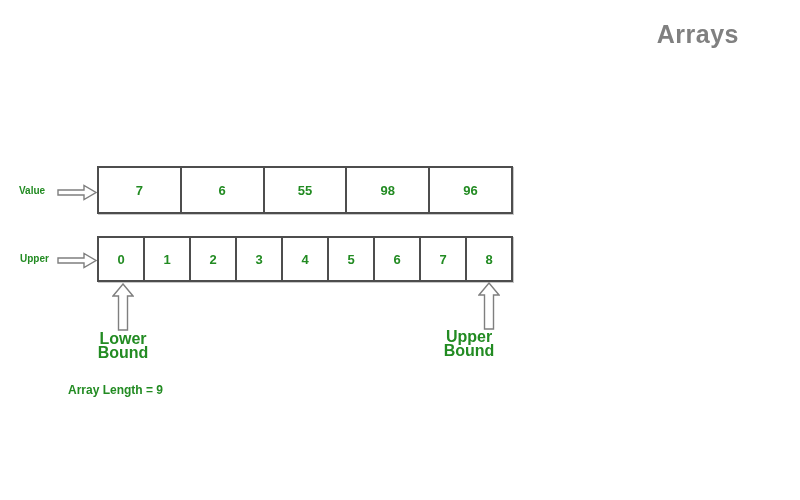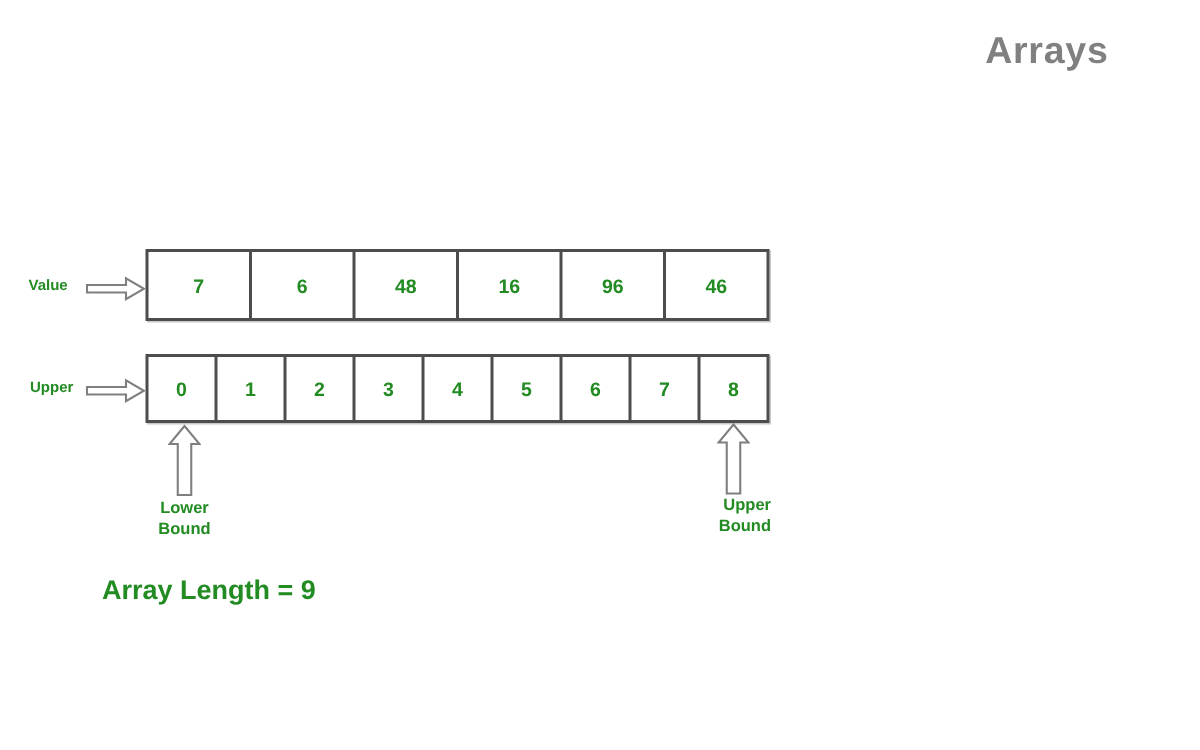--- a/index.html
+++ b/index.html
@@ -25,47 +25,46 @@
   .value-row { top:166px; height:48px; }
   .index-row { top:236px; height:46px; }
   .cell {
     flex:1; display:flex; align-items:center; justify-content:center;
     border-right:2px solid #4d4d4d;
     color:#228B22; font-weight:bold; font-size:13px;
   }
   .cell:last-child { border-right:none; }
   .bound-label {
     position:absolute; width:58px; text-align:center;
-    font-size:11px; font-weight:bold; color:#228B22; line-height:14px;
+    font-size:16px; font-weight:bold; color:#228B22; line-height:14px;
   }
   .lower-bound-label { left:94px; top:332px; }
-  .upper-bound-label { left:456px; top:330px;text-align:right; }
+  .upper-bound-label { left:440px; top:330px; }
   .array-length-label {
     position:absolute; left:68px; top:383px;
-    font-size:18px; font-weight:bold; color:#228B22;
+    font-size:12px; font-weight:bold; color:#228B22;
   }
 </style>
 </head>
 <body>
 
 <div class="canvas">
 
   <div class="title">Arrays</div>
 
   <div class="row-label" style="left:19px; top:185px;">Value</div>
   <svg class="h-arrow" style="left:57px; top:184px;" viewBox="0 0 40 17">
     <path d="M1,6 H27 V1.5 L39,8.5 L27,15.5 V11 H1 Z" fill="#ffffff" stroke="#7f7f7f" stroke-width="1.4"></path>
   </svg>
   <div class="array-row value-row">
     <div class="cell">7</div>
     <div class="cell">6</div>
-    <div class="cell">48</div>
-    <div class="cell">16</div>
+    <div class="cell">55</div>
+    <div class="cell">98</div>
     <div class="cell">96</div>
-    <div class="cell">46</div>
   </div>
 
   <div class="row-label" style="left:20px; top:253px;">Upper</div>
   <svg class="h-arrow" style="left:57px; top:252px;" viewBox="0 0 40 17">
     <path d="M1,6 H27 V1.5 L39,8.5 L27,15.5 V11 H1 Z" fill="#ffffff" stroke="#7f7f7f" stroke-width="1.4"></path>
   </svg>
   <div class="array-row index-row">
     <div class="cell">0</div>
     <div class="cell">1</div>
     <div class="cell">2</div>

